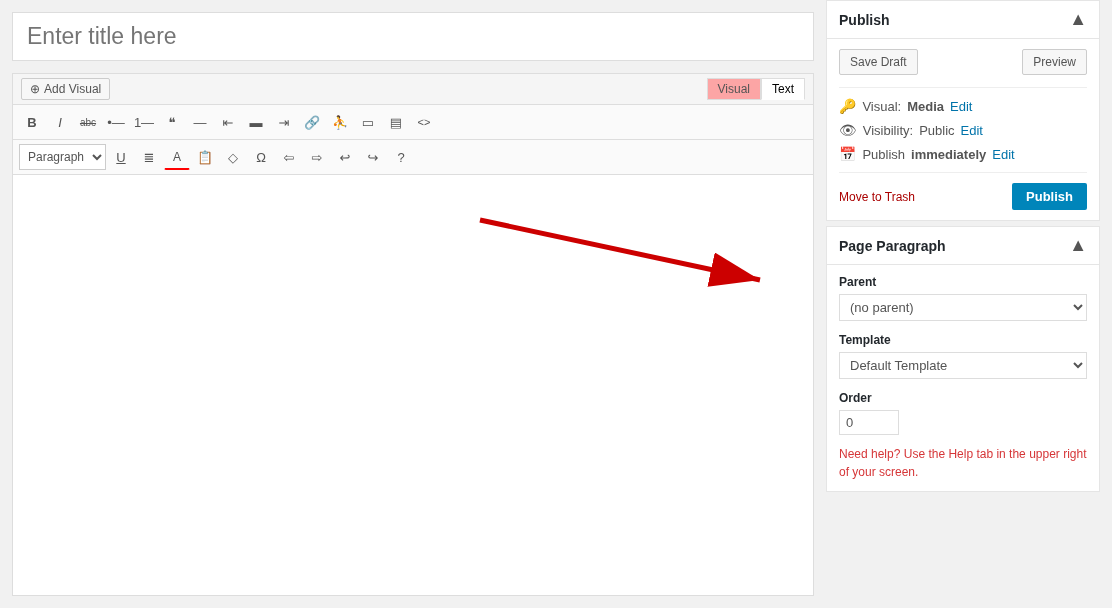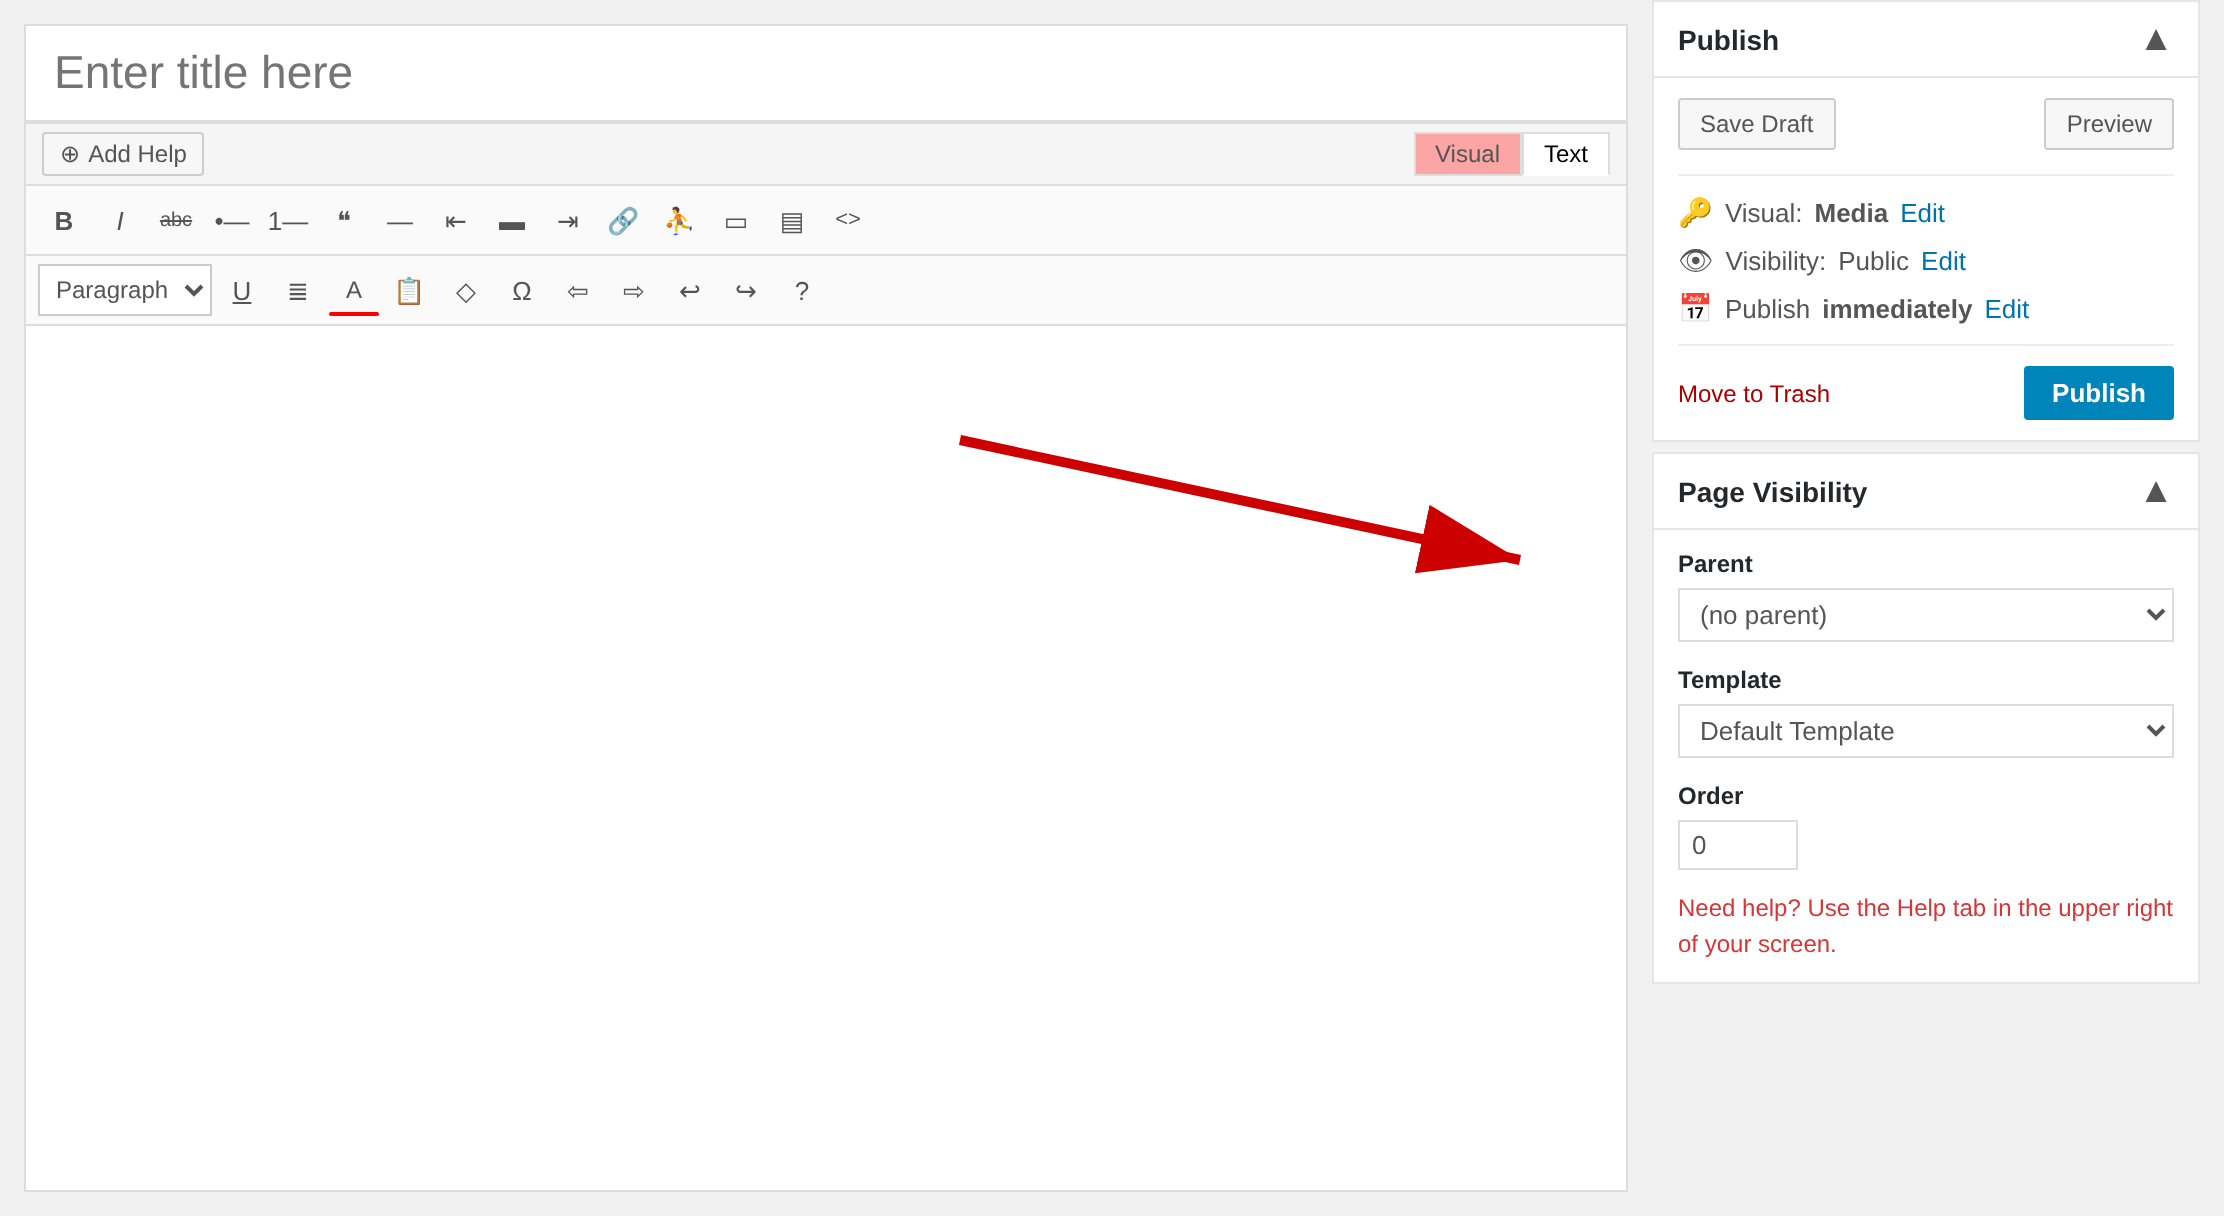--- a/index.html
+++ b/index.html
@@ -24,21 +24,21 @@
     }
 
     .title-input {
       width: 100%;
       padding: 10px 14px;
       font-size: 23px;
       font-weight: 300;
       color: #aaa;
       border: 1px solid #ddd;
       background: #fff;
-      margin-bottom: 0;
+      margin-bottom: 12px;
       outline: none;
     }
 
     .editor-box {
       background: #fff;
       border: 1px solid #ddd;
       flex: 1;
     }
 
     .editor-top-bar {
@@ -313,21 +313,21 @@
     <line x1="480" y1="220" x2="760" y2="280" stroke="#cc0000" stroke-width="5" marker-end="url(#arrowhead)"></line>
   </svg>
 
   <div class="editor-area">
     <input class="title-input" type="text" placeholder="Enter title here" style="">
 
     <div class="editor-box">
       <div class="editor-top-bar">
         <button class="add-media-btn">
           <span>⊕</span>
-          <span>Add Help</span>
+          <span>Add Visual</span>
         </button>
         <div class="editor-tabs">
           <div class="editor-tab">Visual</div>
           <div class="editor-tab active">Text</div>
         </div>
       </div>
 
       <div class="toolbar-row">
         <button class="tb-btn">
             <strong>B</strong>
@@ -407,21 +407,21 @@
 
         <div class="publish-footer">
           <a href="#" class="btn-trash">Move to Trash</a>
           <button class="btn-publish">Publish</button>
         </div>
       </div>
     </div>
 
     <div class="meta-box">
       <div class="meta-box-header">
-        <span class="meta-box-title">Page Visibility</span>
+        <span class="meta-box-title">Page Paragraph</span>
         <span class="meta-box-toggle">▲</span>
       </div>
       <div class="meta-box-body">
         <label class="attr-label">Parent</label>
         <select class="attr-select">
           <option>(no parent)</option>
         </select>
 
         <label class="attr-label">Template</label>
         <select class="attr-select">

